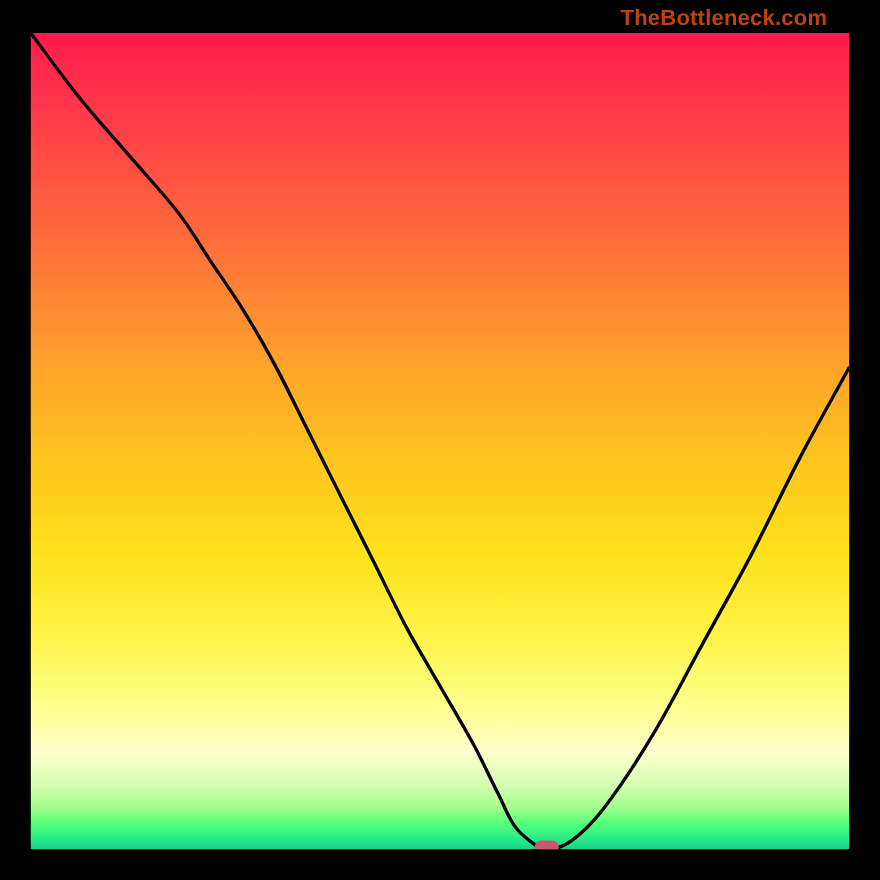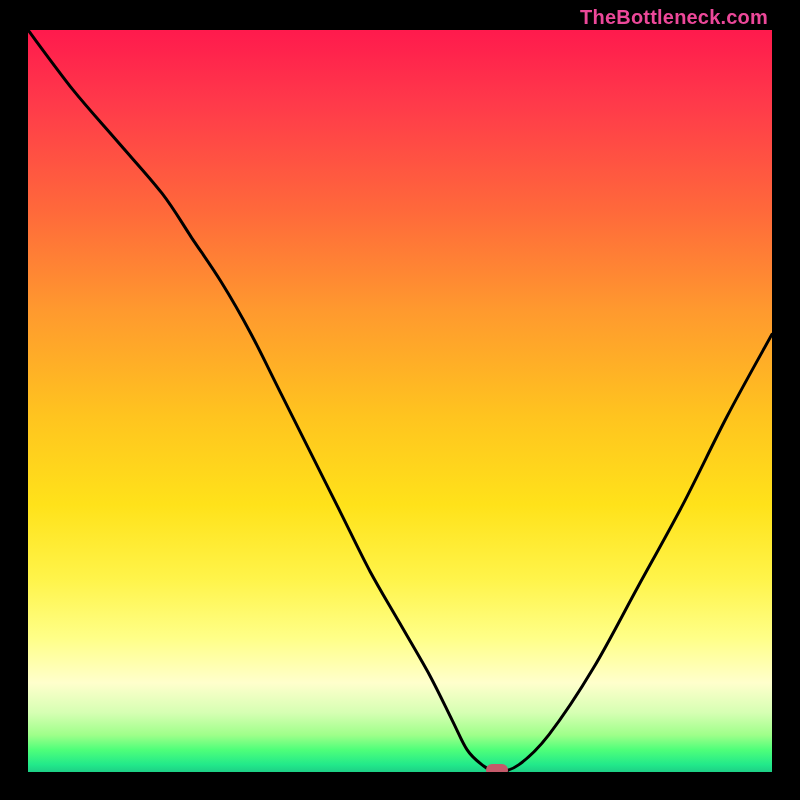--- a/index.html
+++ b/index.html
@@ -35,25 +35,25 @@
       #d6ffb3 92%,
       #9fff8a 95%,
       #4fff7a 97%,
       #22e98a 99%,
       #1dcf86 100%);
     overflow: hidden;
   }
   .watermark {
     position: absolute;
     top: 6px;
-    right: 32px;
+    right: 48px;
     font-family: Arial, Helvetica, sans-serif;
     font-size: 20px;
     font-weight: 600;
-    color: #ec4899;
+    color: #c2410c;
     letter-spacing: 0.2px;
     pointer-events: none;
     user-select: none;
   }
   svg.curve {
     position: absolute;
     left: 0;
     top: 0;
     width: 100%;
     height: 100%;

